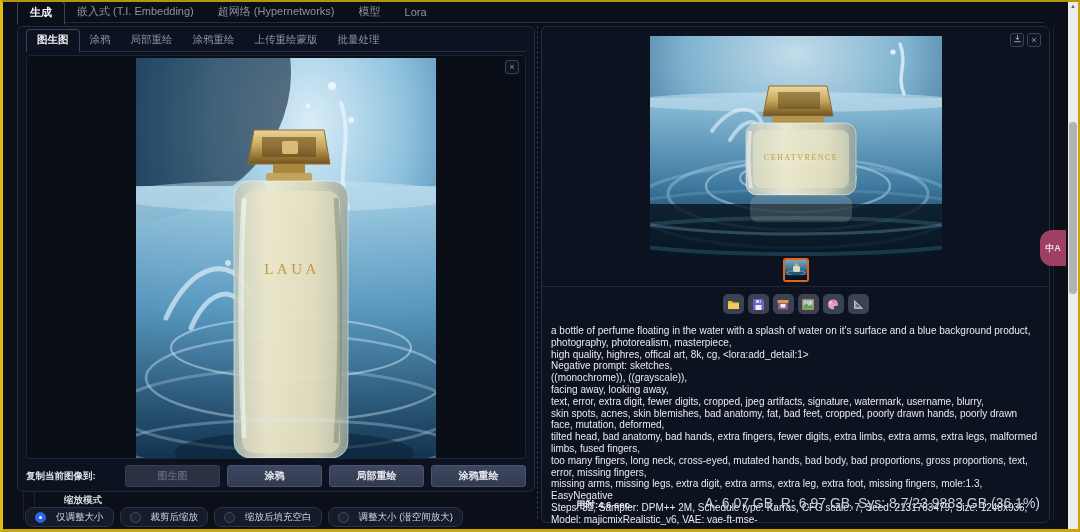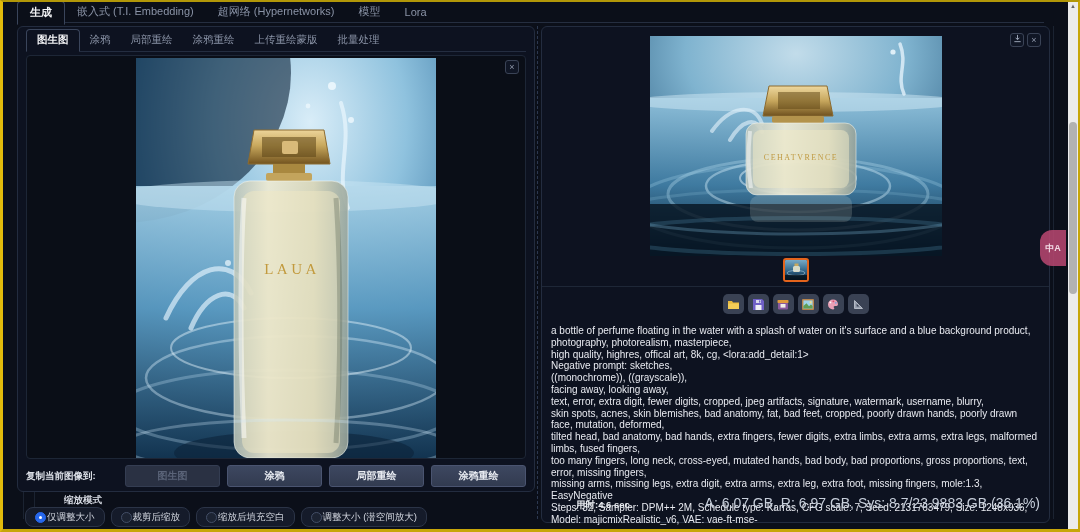--- a/index.html
+++ b/index.html
@@ -40,21 +40,21 @@
 
   .copy-row { position:absolute; left:8px; right:8px; top:436px; height:26px; display:flex; align-items:center; }
   .copy-label { width:92px; font-size:9.5px; font-weight:bold; color:#dde1e8; }
   .copy-btn { flex:1; margin-left:7px; height:22px; border-radius:3px; font-size:10px; font-weight:bold;
               color:#e9ecf2; background:linear-gradient(#3d4760,#323b50); border:1px solid #4a5470;
               text-align:center; line-height:20px; cursor:pointer; }
   .copy-btn.disabled { background:#2a3143; border:1px solid #343d52; color:#5a6378; cursor:default; }
 
   .resize-label { position:absolute; left:22px; top:492px; font-size:9.5px; font-weight:bold; color:#d6dae2;padding-left:39px; }
   .radio-row { position:absolute; left:22px; top:505px; display:flex; gap:6px; }
-  .radio-chip { display:flex; align-items:center; gap:1px; padding:3px 9px; border-radius:8px;
+  .radio-chip { display:flex; align-items:center; gap:10px; padding:3px 9px; border-radius:8px;
                 background:#151b2a; border:1px solid #2b3447; font-size:9.5px; color:#d3d7e0; cursor:pointer; height:20px; }
   .radio-dot { width:11px; height:11px; border-radius:50%; border:1px solid #434e66; background:#1c2332; position:relative; }
   .radio-chip.selected .radio-dot { background:#2667ec; border-color:#2667ec; }
   .radio-chip.selected .radio-dot::after { content:""; position:absolute; left:3px; top:3px; width:3px; height:3px;
                 border-radius:50%; background:#fff; }
 
   
   .right-panel { position:absolute; left:538px; top:24px; width:509px; height:497px;
                  border:1px solid #232c3f; border-radius:6px; background:#0d1220; }
   .viewer-btns { position:absolute; top:6px; right:8px; display:flex; gap:3px; }

